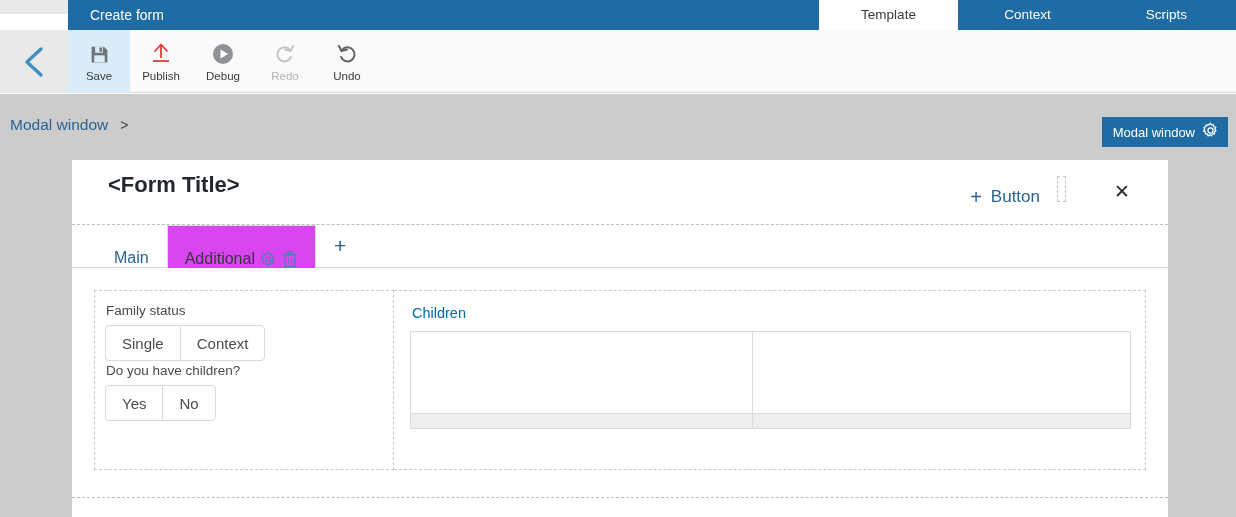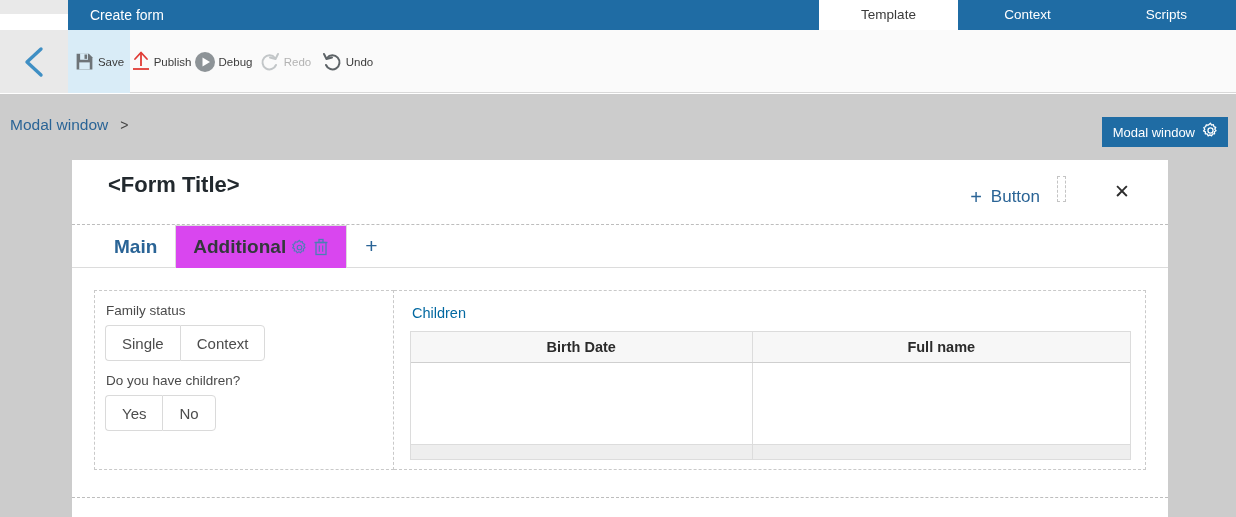--- a/index.html
+++ b/index.html
@@ -42,21 +42,21 @@
   .back-zone {
     position: absolute; left: 0; top: 0; width: 68px; height: 63px;
     background: #e9e9e9; display: flex; align-items: center; justify-content: center;
     cursor: pointer;
   }
   .toolbar {
     position: absolute; left: 68px; top: 0; height: 63px; display: flex;
   }
   .tb-btn {
     width: 62px; height: 63px;
-    display: flex; flex-direction: row; align-items: center; justify-content: center;
+    display: flex; flex-direction: column; align-items: center; justify-content: center;
     gap: 3px; cursor: pointer;
   }
   .tb-btn.active { background: #d9ecf7; }
   .tb-ico { height: 26px; display: flex; align-items: center; justify-content: center; }
   .tb-lbl { font-size: 11.5px; color: #3c3c3c; }
   .tb-btn.disabled .tb-lbl { color: #b3b3b3; }
 
   
   .canvas {
     position: absolute; left: 0; top: 94px; width: 1236px; height: 423px;
@@ -104,23 +104,23 @@
     font-size: 19px; color: #2c2c2c; cursor: pointer; line-height: 1;
   }
 
   
   .tabstrip {
     position: relative; height: 43px;
     border-bottom: 1px solid #dcdcdc;
     display: flex; align-items: stretch; padding-left: 24px;
   }
   .ftab {
-    display: flex; align-items: center; gap: 5px;
-    padding: 0 17px; font-size: 19px; color: #2a6496; cursor: pointer;
-    border: 1px solid transparent; border-bottom: none; font-weight: bold;
+    display: flex; align-items: flex-end; gap: 5px;
+    padding: 0 17px; font-size: 16px; color: #2a6496; cursor: pointer;
+    border: 1px solid transparent; border-bottom: none;
   }
   .ftab.active {
     background: #d946ef; color: #33383c;
     border-color: #dcdcdc; margin-bottom: -1px;
   }
   .ftab-ico { display: flex; align-items: center; }
   .ftab-add {
     display: flex; align-items: center; justify-content: center;
     padding: 0 18px; color: #2a6496; font-size: 21px; cursor: pointer;
   }
@@ -132,21 +132,21 @@
     width: 300px; height: 180px;
     border: 1px dashed #c9c9c9;
     padding: 12px 10px 0 10px;
   }
   .box-right {
     flex: 1; height: 180px;
     border: 1px dashed #c9c9c9; border-left: none;
     padding: 14px 14px 0 16px;
   }
   .fld-label { font-size: 13.5px; color: #4a4a4a; margin: 0 0 7px 1px; }
-  .seg { display: inline-flex; margin-bottom: 12px; }
+  .seg { display: inline-flex; margin-bottom: 2px; }
   .seg-btn {
     height: 36px; padding: 0 16px;
     display: flex; align-items: center; justify-content: center;
     border: 1px solid #dadada; border-right: none;
     background: #ffffff; color: #4c4c4c; font-size: 15px; cursor: pointer;
   }
   .seg-btn:last-child { border-right: 1px solid #dadada; border-radius: 0 4px 4px 0; }
   .seg-btn:first-child { border-radius: 4px 0 0 4px; }
 
   .grid-title { font-size: 14.5px; color: #0369a1; margin: 0 0 10px 2px; }
@@ -322,24 +322,20 @@
           <div class="fld-label">Do you have children?</div>
           <div class="seg">
             <div class="seg-btn">Yes</div>
             <div class="seg-btn">No</div>
           </div>
         </div>
 
         <div class="box-right">
           <div class="grid-title">Children</div>
           <div class="grid">
-            <div class="grid-hdr">
-              <div class="gh-1">Birth Date</div>
-              <div class="gh-2">Full name</div>
-            </div>
             <div class="grid-row">
               <div class="gr-1"></div>
               <div class="gr-2"></div>
             </div>
             <div class="grid-foot">
               <div class="gf-1"></div>
               <div class="gf-2"></div>
             </div>
           </div>
         </div>

